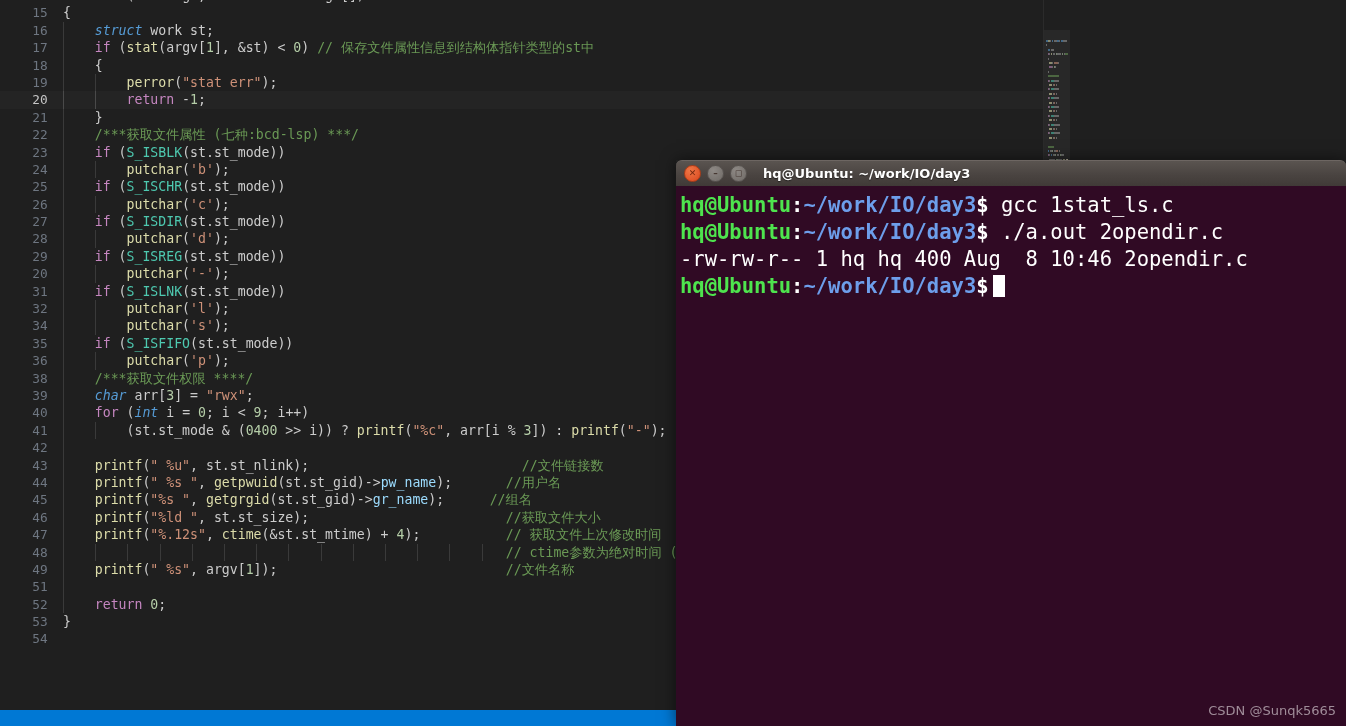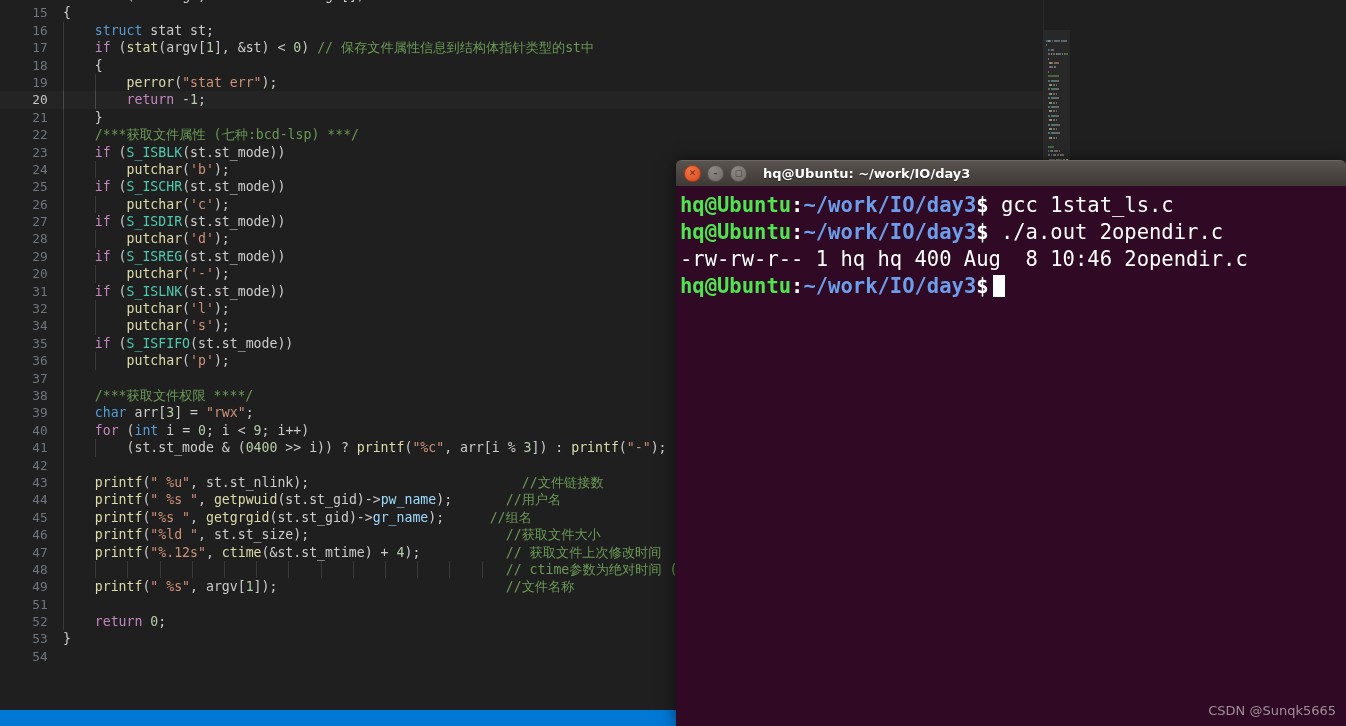--- a/index.html
+++ b/index.html
@@ -32,21 +32,21 @@
     position:absolute;left:63px;top:0;color:#cccccc;
   }
   
   .ig{
     position:absolute;top:0;width:1px;height:17.4px;background:#3a3a3a;
   }
   .cur .ig{background:#4a4a4a;}
 
   
   .kw    {color:#c586c0;}   
-  .kw2   {color:#569cd6;}   
+  .kw2   {color:#569cd6;font-style:italic;}   
   .fn    {color:#dcdcaa;}   
   .ty    {color:#4ec9b0;}   
   .str   {color:#ce9178;}   
   .num   {color:#b5cea8;}   
   .cm    {color:#6a9955;}   
   .var   {color:#9cdcfe;}   
   .pl    {color:#cccccc;}
 
   
   #minimap{
@@ -123,41 +123,40 @@
 </style>
 </head>
 <body>
 
 <div id="root">
 
   <div id="editor">
     <div id="code-area">
         <div class="ln-row"><div class="lnum">14</div><div class="ltext"><span class="kw2">int </span><span class="fn">main</span><span class="pl">(</span><span class="kw2">int</span><span class="pl"> argc, </span><span class="kw2">char</span><span class="pl"> </span><span class="kw2">const</span><span class="pl"> *argv[])</span></div></div>
         <div class="ln-row"><div class="lnum">15</div><div class="ltext"><span class="pl">{</span></div></div>
-        <div class="ln-row"><div class="lnum">16</div><div class="ig" style="left: 63px;"></div><div class="ltext">    <span class="kw2">struct</span><span class="pl"> stat st;</span></div></div>
+        <div class="ln-row"><div class="lnum">16</div><div class="ig" style="left: 63px;"></div><div class="ltext">    <span class="kw2">struct</span><span class="pl"> work st;</span></div></div>
         <div class="ln-row"><div class="lnum">17</div><div class="ig" style="left: 63px;"></div><div class="ltext">    <span class="kw">if</span><span class="pl"> (</span><span class="fn">stat</span><span class="pl">(argv[</span><span class="num">1</span><span class="pl">], &amp;st) &lt; </span><span class="num">0</span><span class="pl">) </span><span class="cm">// 保存文件属性信息到结构体指针类型的st中</span></div></div>
         <div class="ln-row"><div class="lnum">18</div><div class="ig" style="left: 63px;"></div><div class="ltext">    <span class="pl">{</span></div></div>
         <div class="ln-row"><div class="lnum">19</div><div class="ig" style="left: 63px;"></div><div class="ig" style="left: 95.2px;"></div><div class="ltext">        <span class="fn">perror</span><span class="pl">(</span><span class="str">"stat err"</span><span class="pl">);</span></div></div>
         <div class="ln-row cur"><div class="lnum active">20</div><div class="ig" style="left: 63px;"></div><div class="ig" style="left: 95.2px;"></div><div class="ltext">        <span class="kw">return</span><span class="pl"> -</span><span class="num">1</span><span class="pl">;</span></div></div>
         <div class="ln-row"><div class="lnum">21</div><div class="ig" style="left: 63px;"></div><div class="ltext">    <span class="pl">}</span></div></div>
         <div class="ln-row"><div class="lnum">22</div><div class="ig" style="left: 63px;"></div><div class="ltext">    <span class="cm">/***获取文件属性 (七种:bcd-lsp) ***/</span></div></div>
         <div class="ln-row"><div class="lnum">23</div><div class="ig" style="left: 63px;"></div><div class="ltext">    <span class="kw">if</span><span class="pl"> (</span><span class="ty">S_ISBLK</span><span class="pl">(st.st_mode))</span></div></div>
         <div class="ln-row"><div class="lnum">24</div><div class="ig" style="left: 63px;"></div><div class="ig" style="left: 95.2px;"></div><div class="ltext">        <span class="fn">putchar</span><span class="pl">(</span><span class="str">'b'</span><span class="pl">);</span></div></div>
         <div class="ln-row"><div class="lnum">25</div><div class="ig" style="left: 63px;"></div><div class="ltext">    <span class="kw">if</span><span class="pl"> (</span><span class="ty">S_ISCHR</span><span class="pl">(st.st_mode))</span></div></div>
         <div class="ln-row"><div class="lnum">26</div><div class="ig" style="left: 63px;"></div><div class="ig" style="left: 95.2px;"></div><div class="ltext">        <span class="fn">putchar</span><span class="pl">(</span><span class="str">'c'</span><span class="pl">);</span></div></div>
         <div class="ln-row"><div class="lnum">27</div><div class="ig" style="left: 63px;"></div><div class="ltext">    <span class="kw">if</span><span class="pl"> (</span><span class="ty">S_ISDIR</span><span class="pl">(st.st_mode))</span></div></div>
         <div class="ln-row"><div class="lnum">28</div><div class="ig" style="left: 63px;"></div><div class="ig" style="left: 95.2px;"></div><div class="ltext">        <span class="fn">putchar</span><span class="pl">(</span><span class="str">'d'</span><span class="pl">);</span></div></div>
         <div class="ln-row"><div class="lnum">29</div><div class="ig" style="left: 63px;"></div><div class="ltext">    <span class="kw">if</span><span class="pl"> (</span><span class="ty">S_ISREG</span><span class="pl">(st.st_mode))</span></div></div>
         <div class="ln-row"><div class="lnum">20</div><div class="ig" style="left: 63px;"></div><div class="ig" style="left: 95.2px;"></div><div class="ltext">        <span class="fn">putchar</span><span class="pl">(</span><span class="str">'-'</span><span class="pl">);</span></div></div>
         <div class="ln-row"><div class="lnum">31</div><div class="ig" style="left: 63px;"></div><div class="ltext">    <span class="kw">if</span><span class="pl"> (</span><span class="ty">S_ISLNK</span><span class="pl">(st.st_mode))</span></div></div>
         <div class="ln-row"><div class="lnum">32</div><div class="ig" style="left: 63px;"></div><div class="ig" style="left: 95.2px;"></div><div class="ltext">        <span class="fn">putchar</span><span class="pl">(</span><span class="str">'l'</span><span class="pl">);</span></div></div>
         <div class="ln-row"><div class="lnum">34</div><div class="ig" style="left: 63px;"></div><div class="ig" style="left: 95.2px;"></div><div class="ltext">        <span class="fn">putchar</span><span class="pl">(</span><span class="str">'s'</span><span class="pl">);</span></div></div>
         <div class="ln-row"><div class="lnum">35</div><div class="ig" style="left: 63px;"></div><div class="ltext">    <span class="kw">if</span><span class="pl"> (</span><span class="ty">S_ISFIFO</span><span class="pl">(st.st_mode))</span></div></div>
         <div class="ln-row"><div class="lnum">36</div><div class="ig" style="left: 63px;"></div><div class="ig" style="left: 95.2px;"></div><div class="ltext">        <span class="fn">putchar</span><span class="pl">(</span><span class="str">'p'</span><span class="pl">);</span></div></div>
-        <div class="ln-row"><div class="lnum">37</div><div class="ig" style="left: 63px;"></div><div class="ltext">    </div></div>
         <div class="ln-row"><div class="lnum">38</div><div class="ig" style="left: 63px;"></div><div class="ltext">    <span class="cm">/***获取文件权限 ****/</span></div></div>
         <div class="ln-row"><div class="lnum">39</div><div class="ig" style="left: 63px;"></div><div class="ltext">    <span class="kw2">char</span><span class="pl"> arr[</span><span class="num">3</span><span class="pl">] = </span><span class="str">"rwx"</span><span class="pl">;</span></div></div>
         <div class="ln-row"><div class="lnum">40</div><div class="ig" style="left: 63px;"></div><div class="ltext">    <span class="kw">for</span><span class="pl"> (</span><span class="kw2">int</span><span class="pl"> i = </span><span class="num">0</span><span class="pl">; i &lt; </span><span class="num">9</span><span class="pl">; i++)</span></div></div>
         <div class="ln-row"><div class="lnum">41</div><div class="ig" style="left: 63px;"></div><div class="ig" style="left: 95.2px;"></div><div class="ltext">        <span class="pl">(st.st_mode &amp; (</span><span class="num">0400</span><span class="pl"> &gt;&gt; i)) ? </span><span class="fn">printf</span><span class="pl">(</span><span class="str">"%c"</span><span class="pl">, arr[i % </span><span class="num">3</span><span class="pl">]) : </span><span class="fn">printf</span><span class="pl">(</span><span class="str">"-"</span><span class="pl">);</span></div></div>
         <div class="ln-row"><div class="lnum">42</div><div class="ig" style="left: 63px;"></div><div class="ltext">    </div></div>
         <div class="ln-row"><div class="lnum">43</div><div class="ig" style="left: 63px;"></div><div class="ltext">    <span class="fn">printf</span><span class="pl">(</span><span class="str">" %u"</span><span class="pl">, st.st_nlink);</span></div><div class="ltext cm" style="left: 521.85px;">//文件链接数</div></div>
         <div class="ln-row"><div class="lnum">44</div><div class="ig" style="left: 63px;"></div><div class="ltext">    <span class="fn">printf</span><span class="pl">(</span><span class="str">" %s "</span><span class="pl">, </span><span class="fn">getpwuid</span><span class="pl">(st.st_gid)-&gt;</span><span class="var">pw_name</span><span class="pl">);</span></div><div class="ltext cm" style="left: 505.75px;">//用户名</div></div>
         <div class="ln-row"><div class="lnum">45</div><div class="ig" style="left: 63px;"></div><div class="ltext">    <span class="fn">printf</span><span class="pl">(</span><span class="str">"%s "</span><span class="pl">, </span><span class="fn">getgrgid</span><span class="pl">(st.st_gid)-&gt;</span><span class="var">gr_name</span><span class="pl">);</span></div><div class="ltext cm" style="left: 489.65px;">//组名</div></div>
         <div class="ln-row"><div class="lnum">46</div><div class="ig" style="left: 63px;"></div><div class="ltext">    <span class="fn">printf</span><span class="pl">(</span><span class="str">"%ld "</span><span class="pl">, st.st_size);</span></div><div class="ltext cm" style="left: 505.75px;">//获取文件大小</div></div>
         <div class="ln-row"><div class="lnum">47</div><div class="ig" style="left: 63px;"></div><div class="ltext">    <span class="fn">printf</span><span class="pl">(</span><span class="str">"%.12s"</span><span class="pl">, </span><span class="fn">ctime</span><span class="pl">(&amp;st.st_mtime) + </span><span class="num">4</span><span class="pl">);</span></div><div class="ltext cm" style="left: 505.75px;">// 获取文件上次修改时间</div></div>

